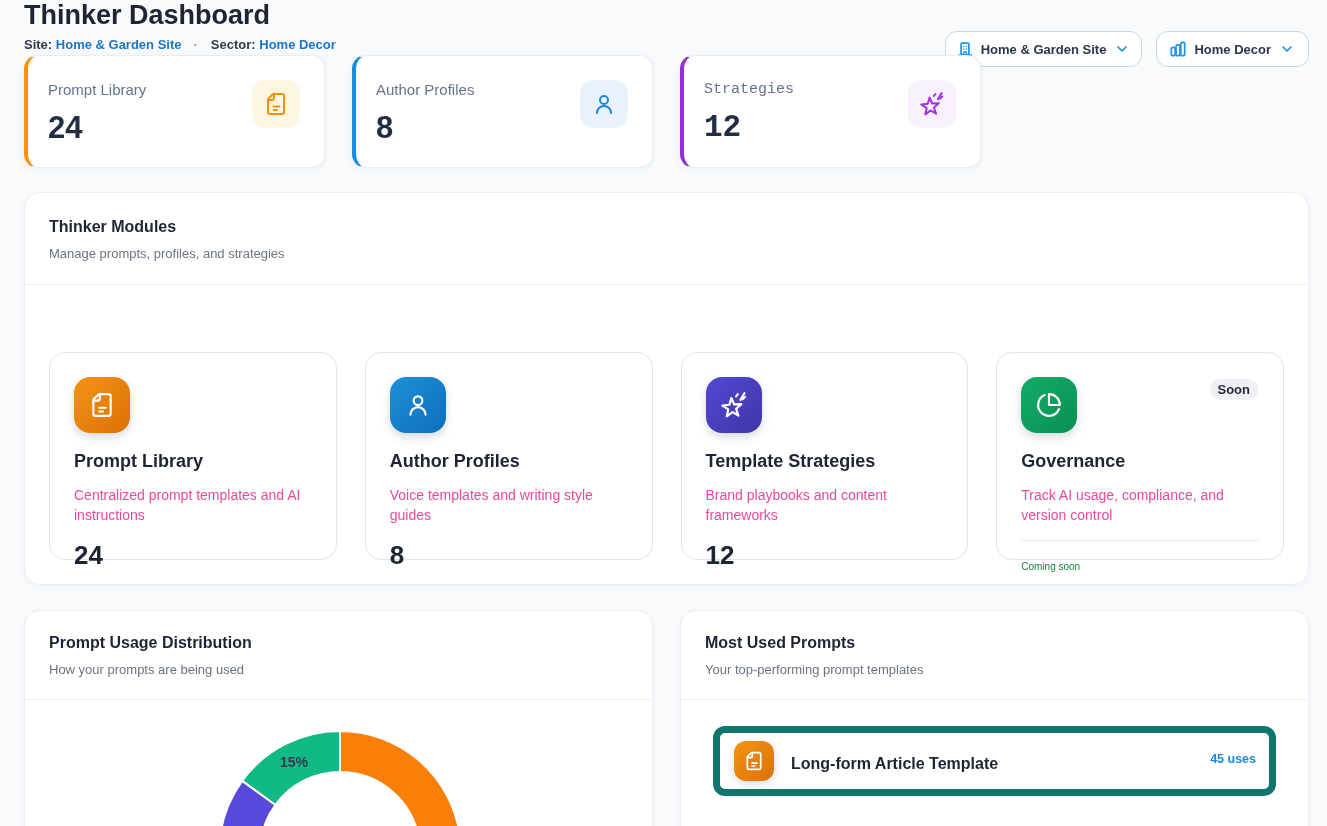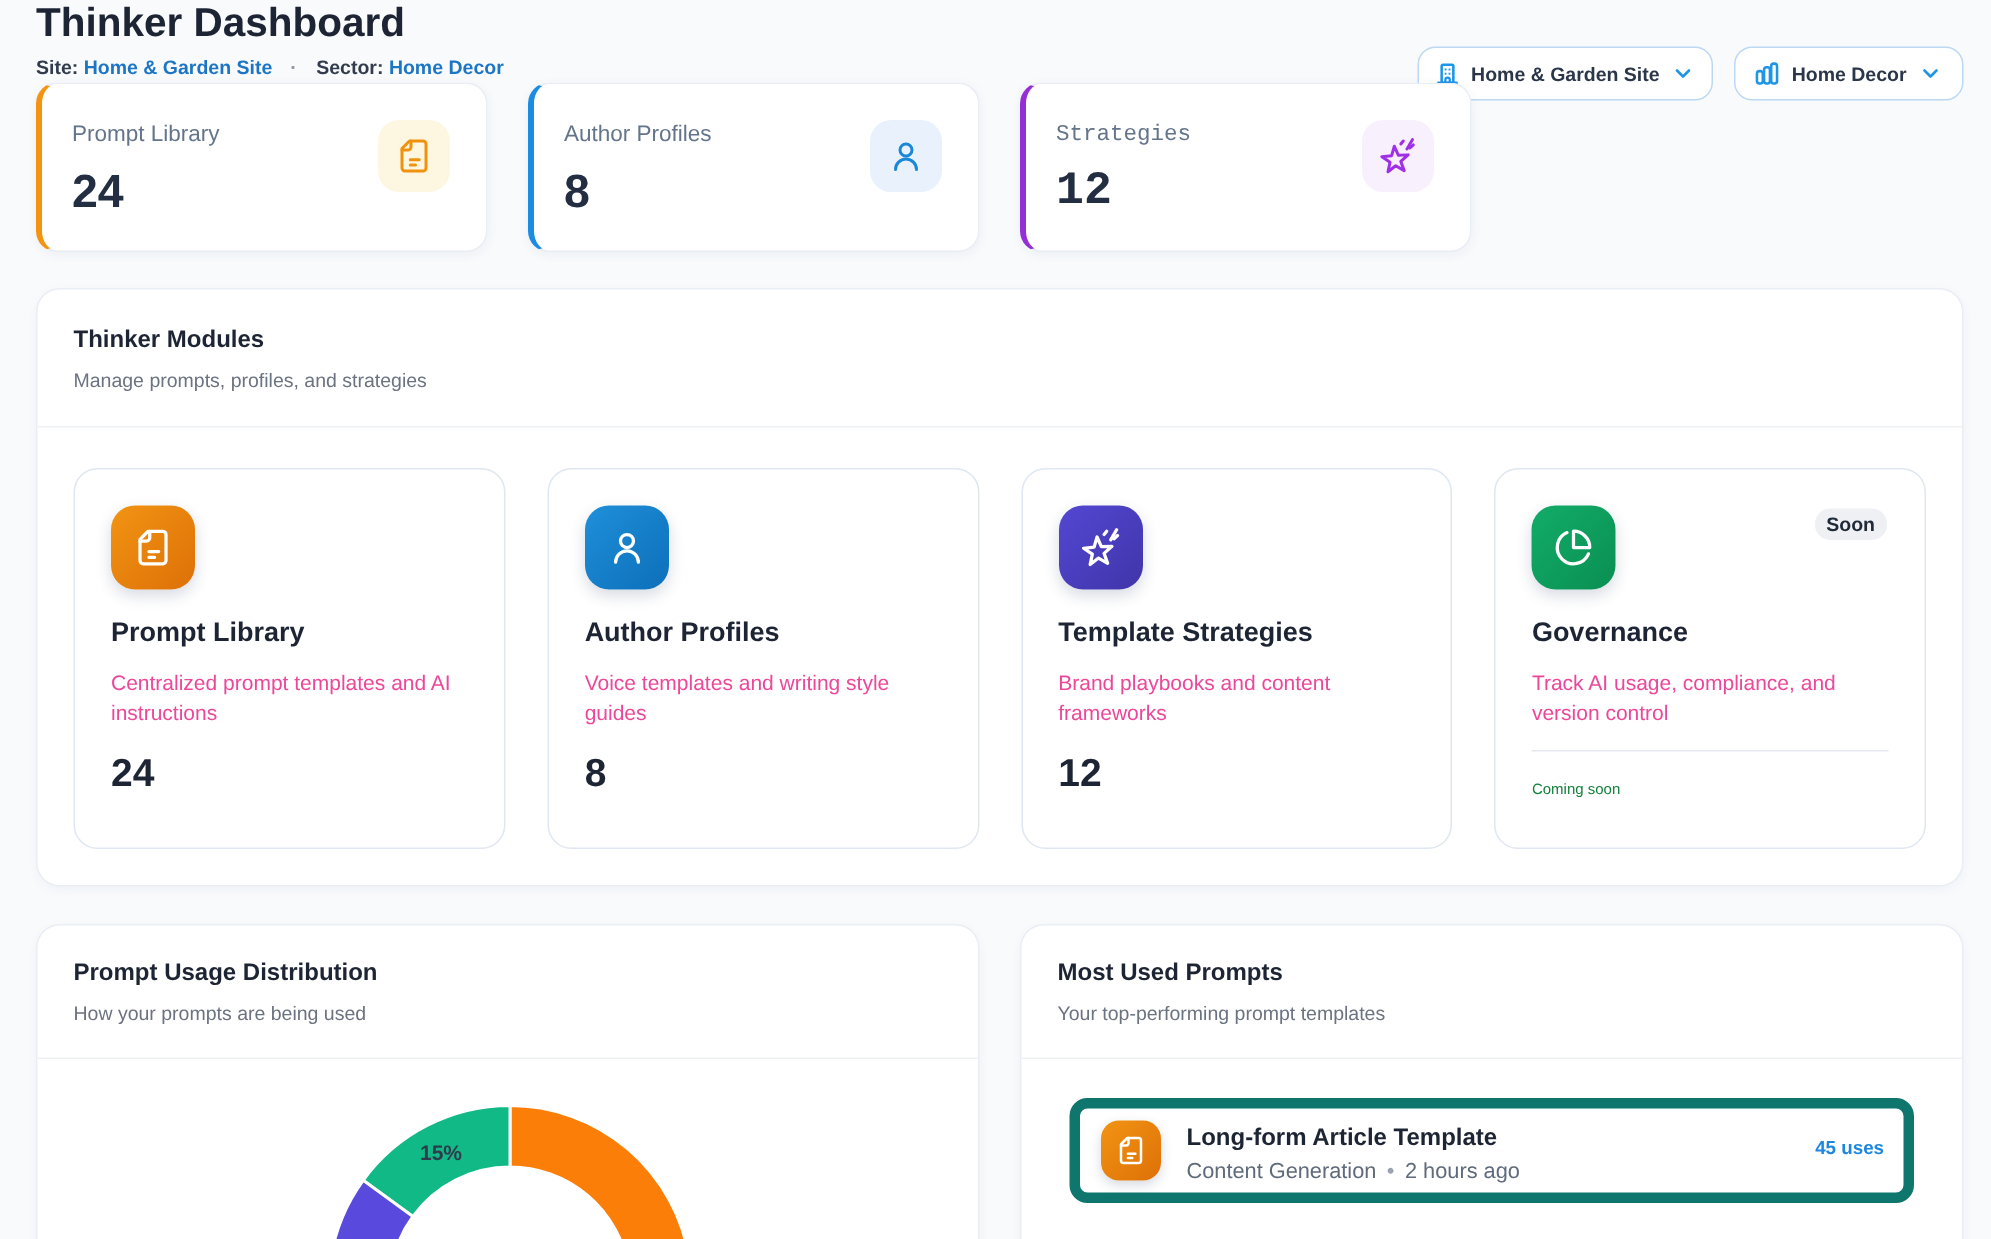--- a/index.html
+++ b/index.html
@@ -32,21 +32,21 @@
 .ibox.o { background:#fdf7e2; } .ibox.b { background:#e9f2fc; }
 .ibox.p { background:#f8f1fd; } .ibox.g { background:#e8f7ef; }
 
 
 .modules { margin-top:24px; background:#fff; border:1px solid #e9eef5; border-radius:16px;
   box-shadow:0 2px 8px rgba(30,50,90,0.04); }
 .mhead { padding:24px 24px 20px 24px; border-bottom:1px solid #edf1f6; }
 .mhead h2, .bhead h2 { font-size:16px; line-height:20px; font-weight:bold; color:#1d2433; }
 .mhead p, .bhead p { margin-top:7px; font-size:13px; line-height:20px; color:#6b7280; }
 .mgrid { display:grid; grid-template-columns:repeat(4,1fr); gap:28px; padding:27px 24px 24px 24px; }
-.mcard { position:relative; border:1px solid #dfe7f1; border-radius:16px; padding:24px; height:254px; background:#fff; }
+.mcard { position:relative; border:1px solid #dfe7f1; border-radius:16px; padding:24px; height:208px; background:#fff;margin-top:40px; }
 .micon { width:56px; height:56px; border-radius:16px; display:flex; align-items:center; justify-content:center;
   box-shadow:0 4px 10px rgba(30,50,90,0.18); }
 .micon.o { background:linear-gradient(135deg,#f29413,#dd7007); }
 .micon.b { background:linear-gradient(135deg,#1f8fd9,#0d6fba); }
 .micon.p { background:linear-gradient(135deg,#5347d3,#4035a8); }
 .micon.g { background:linear-gradient(135deg,#12ac68,#0a8f52); }
 .mcard h3 { margin-top:18px; font-size:18px; line-height:20px; font-weight:bold; color:#1d2433; }
 .mcard .desc { margin-top:14px; font-size:14px; line-height:20px; color:#ec4899; }
 .mcard .mnum { margin-top:15px; font-size:26px; line-height:30px; font-weight:bold; color:#1d2433; }
 .soon { position:absolute; top:26px; right:25px; background:#eef0f4; color:#1f2937;
@@ -223,19 +223,18 @@
       <div class="item">
         <div class="iicon">
             <svg width="20" height="20" viewBox="0 0 24 24" fill="none" stroke="#fff" stroke-width="2" stroke-linecap="round" stroke-linejoin="round">
               <path d="M9 2h9a2 2 0 0 1 2 2v16a2 2 0 0 1-2 2H6a2 2 0 0 1-2-2V7l5-5Z"></path>
               <path d="M10 2v4a2 2 0 0 1-2 2H4"></path>
               <path d="M9.5 14.5h6M9.5 18h3.5"></path>
             </svg>
           </div>
         <div class="itxt">
           <div class="t">Long-form Article Template</div>
-          <div class="m">Content Generation<span class="d">•</span>2 hours ago</div>
         </div>
         <div class="uses">45 uses</div>
       </div>
     </div>
   </div>
 </div>
 
 </body></html>

